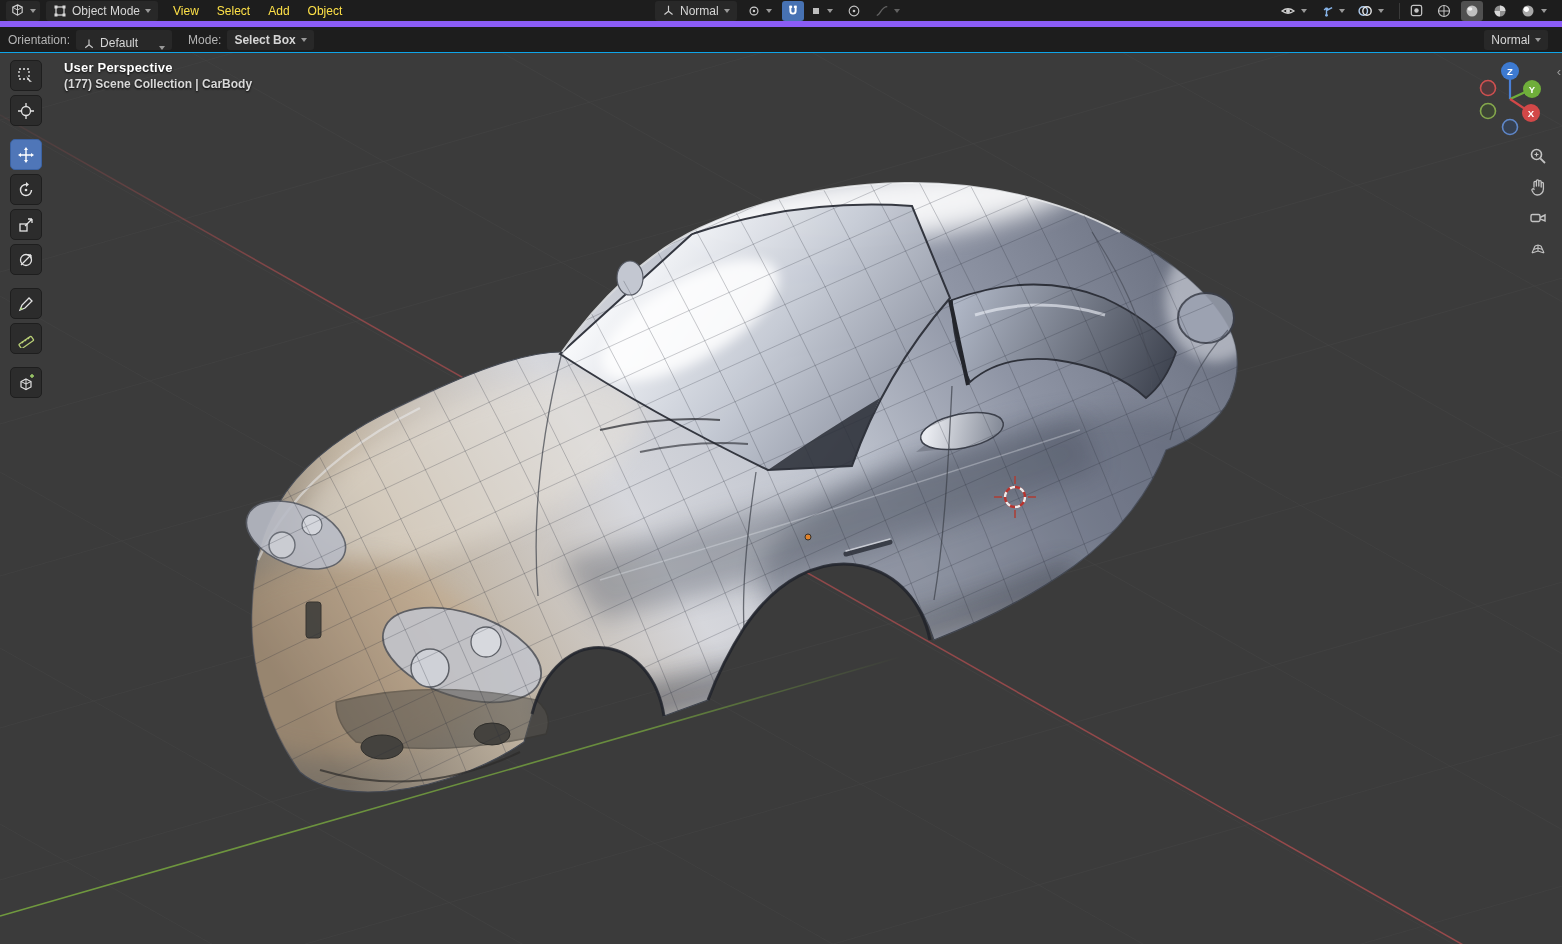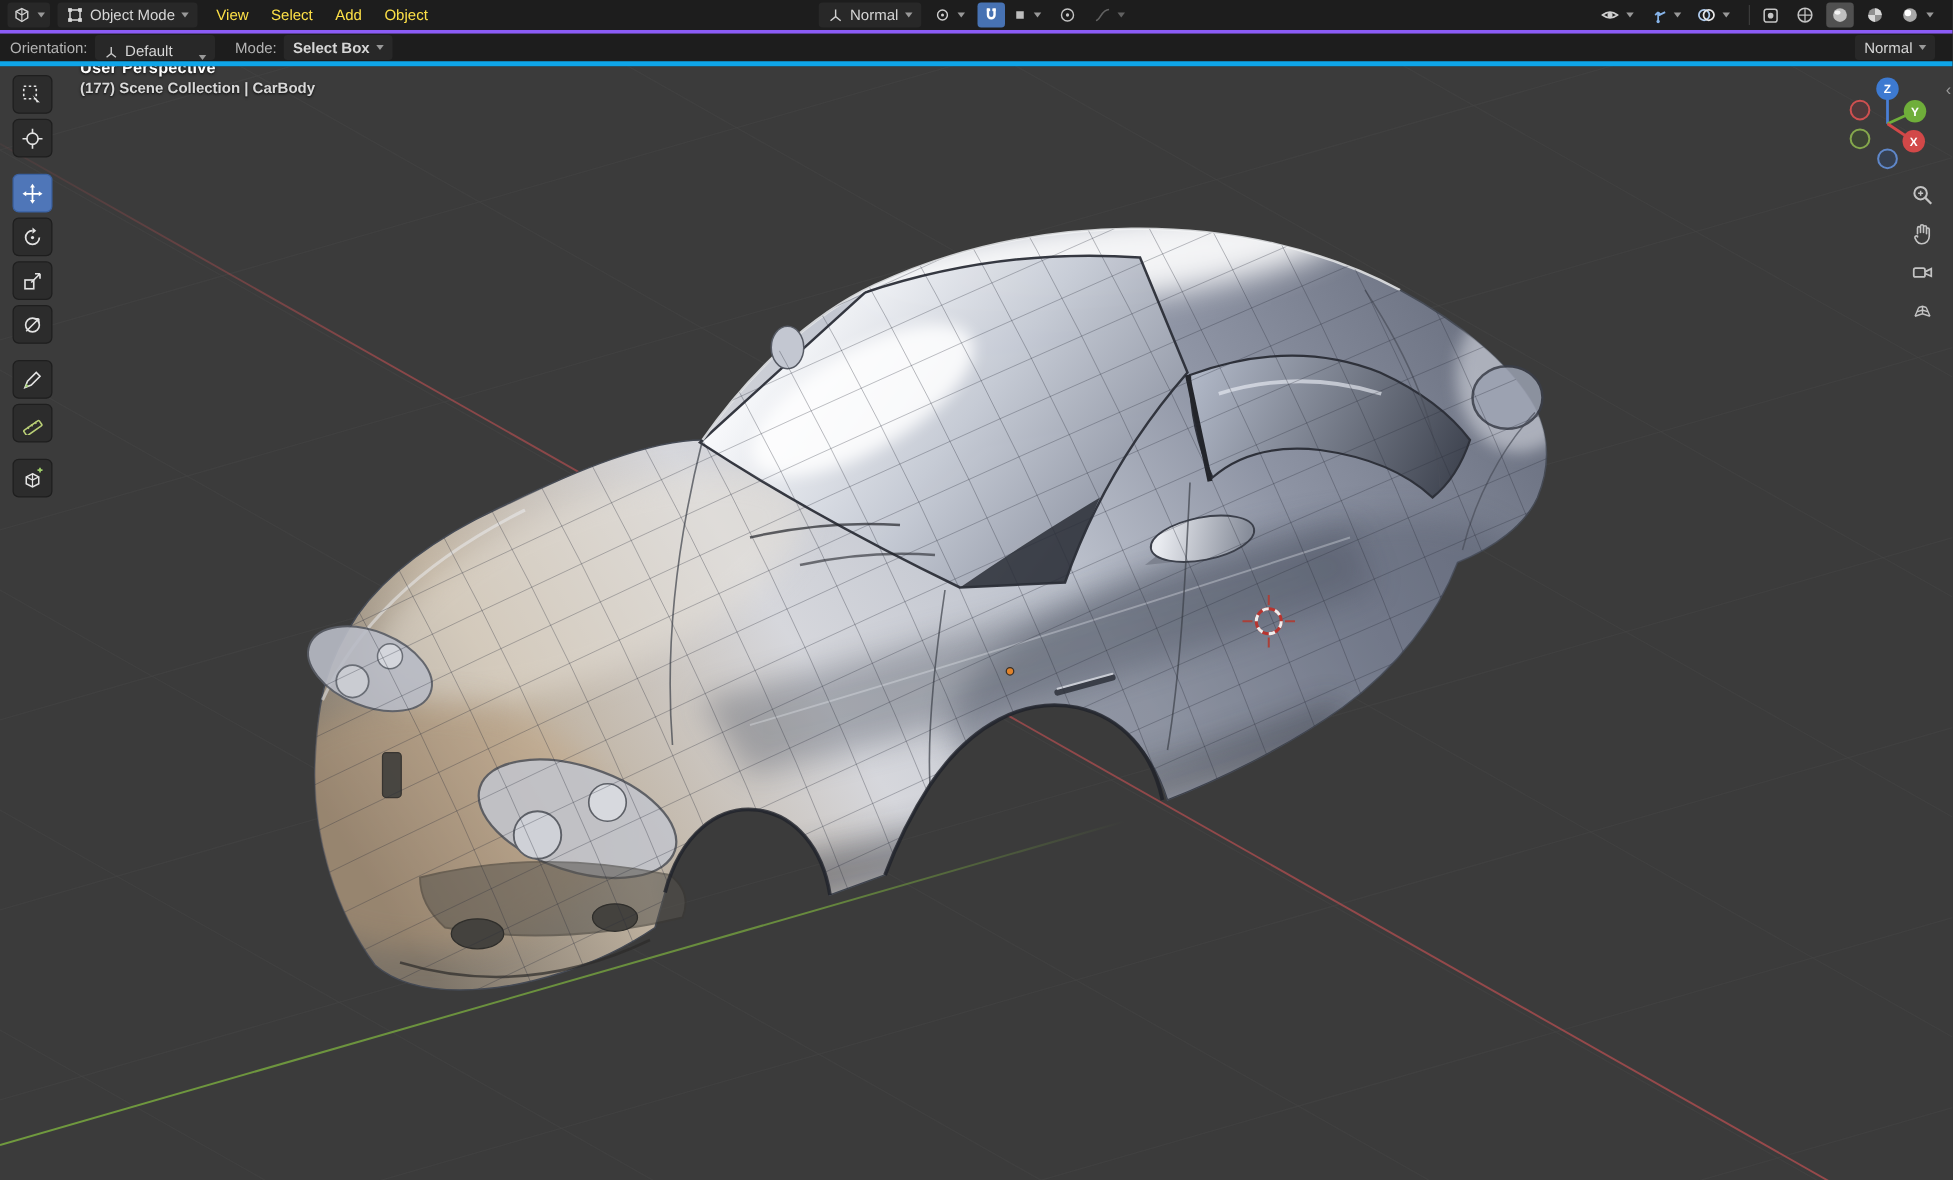--- a/index.html
+++ b/index.html
@@ -1,43 +1,43 @@
 <!DOCTYPE html>
 <html><head>
 <meta charset="utf-8">
 <style>
   * { box-sizing: border-box; margin: 0; padding: 0; }
   html,body { width:1562px; height:944px; overflow:hidden; background:#3b3b3b;
     font-family:"Liberation Sans", sans-serif; user-select:none; }
   
   .bar { position:absolute; left:0; right:0; display:flex; align-items:center;
          background:#1d1d1d; z-index:10; color:#d6d6d6; font-size:12px; }
-  #topbar { top:0; height:27px; border-bottom:3px solid #8b5cf6; padding:0 6px; }
-  #toolsettings { top:27px; height:26px; border-bottom:4px solid #0ea5e9; padding:0 8px; }
+  #topbar { top:0; height:27px; border-bottom:6px solid #8b5cf6; padding:0 6px; }
+  #toolsettings { top:27px; height:26px; border-bottom:1px solid #0ea5e9; padding:0 8px; }
   .hbtn { display:flex; align-items:center; gap:5px; background:#282828; border-radius:3px;
           height:20px; padding:0 7px; margin-right:6px; cursor:default; }
   .hbtn.flat { background:transparent; }
   .hbtn.blue { background:#4772b3; }
   .hbtn.pressed { background:#505050; }
   .caret { width:0; height:0; border-left:3.5px solid transparent; border-right:3.5px solid transparent;
            border-top:4px solid #999; display:inline-block; }
   .menu-item { padding:0 9px; height:100%; display:flex; align-items:center; color:#fde047; }
   .label { color:#b4b4b4; margin:0 6px 0 10px; }
   .spacer { flex:1; }
   .icon { display:inline-flex; align-items:center; justify-content:center; }
   .sep { width:1px; height:16px; background:#3a3a3a; margin:0 6px; }
   
   #toolbar { position:absolute; left:10px; top:60px; z-index:6; display:flex; flex-direction:column; }
   .tbtn { width:32px; height:31px; background:#2c2c2c; border:1px solid #1e1e1e; border-radius:5px;
           margin-bottom:4px; display:flex; align-items:center; justify-content:center; }
   .tbtn.active { background:#4f76b8; border-color:#3b62a2; }
   .tgap { height:9px; }
   
   #vp { position:absolute; left:0; top:0; z-index:0; }
-  #vp-text { position:absolute; left:64px; top:46px; z-index:5; color:#fff;
+  #vp-text { position:absolute; left:64px; top:60px; z-index:5; color:#fff;
              text-shadow:0 1px 2px rgba(0,0,0,.85); }
   #vp-text .l1 { font-size:13px; font-weight:bold; letter-spacing:.2px; }
   #vp-text .l2 { font-size:12px; color:#d8d8d8; margin-top:2px; font-weight:bold; }
   #gizmo { position:absolute; left:1468px; top:56px; z-index:6; }
   #side-icons { position:absolute; right:13px; top:144px; z-index:6; display:flex;
                 flex-direction:column; gap:8px; }
   .side-btn { width:23px; height:23px; display:flex; align-items:center; justify-content:center; }
   #n-toggle { position:absolute; right:1px; top:64px; z-index:6; color:#9a9a9a; font-size:13px; }
   text { font-family:"Liberation Sans", sans-serif; }
 </style>

